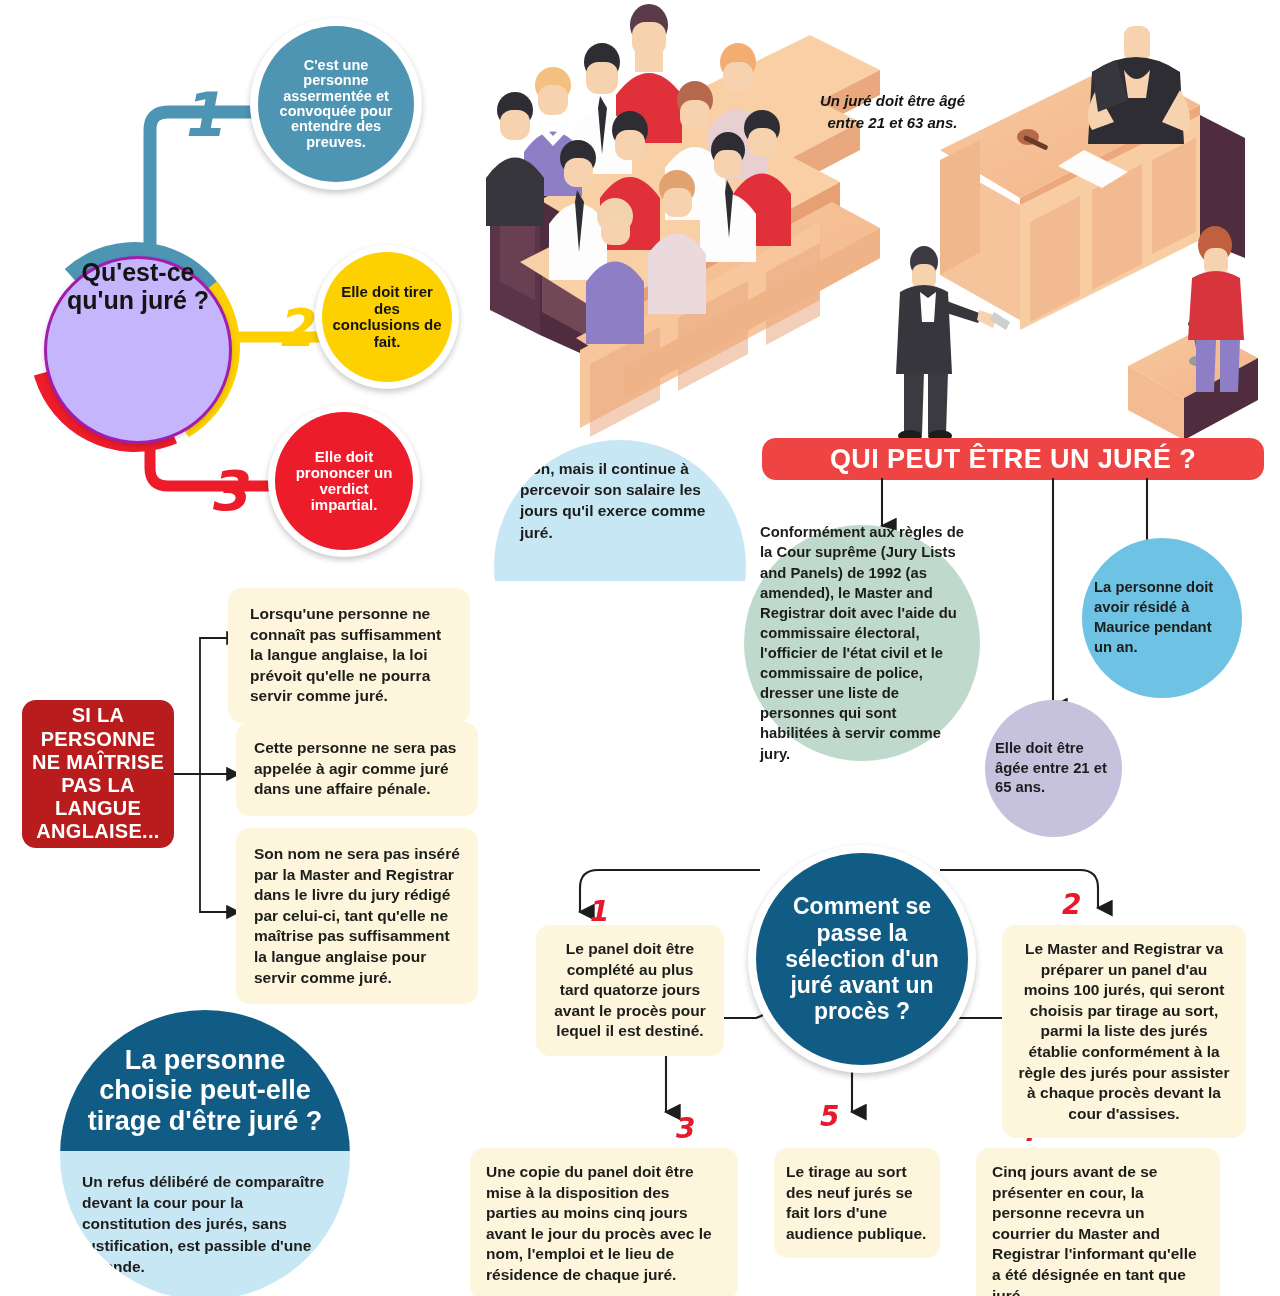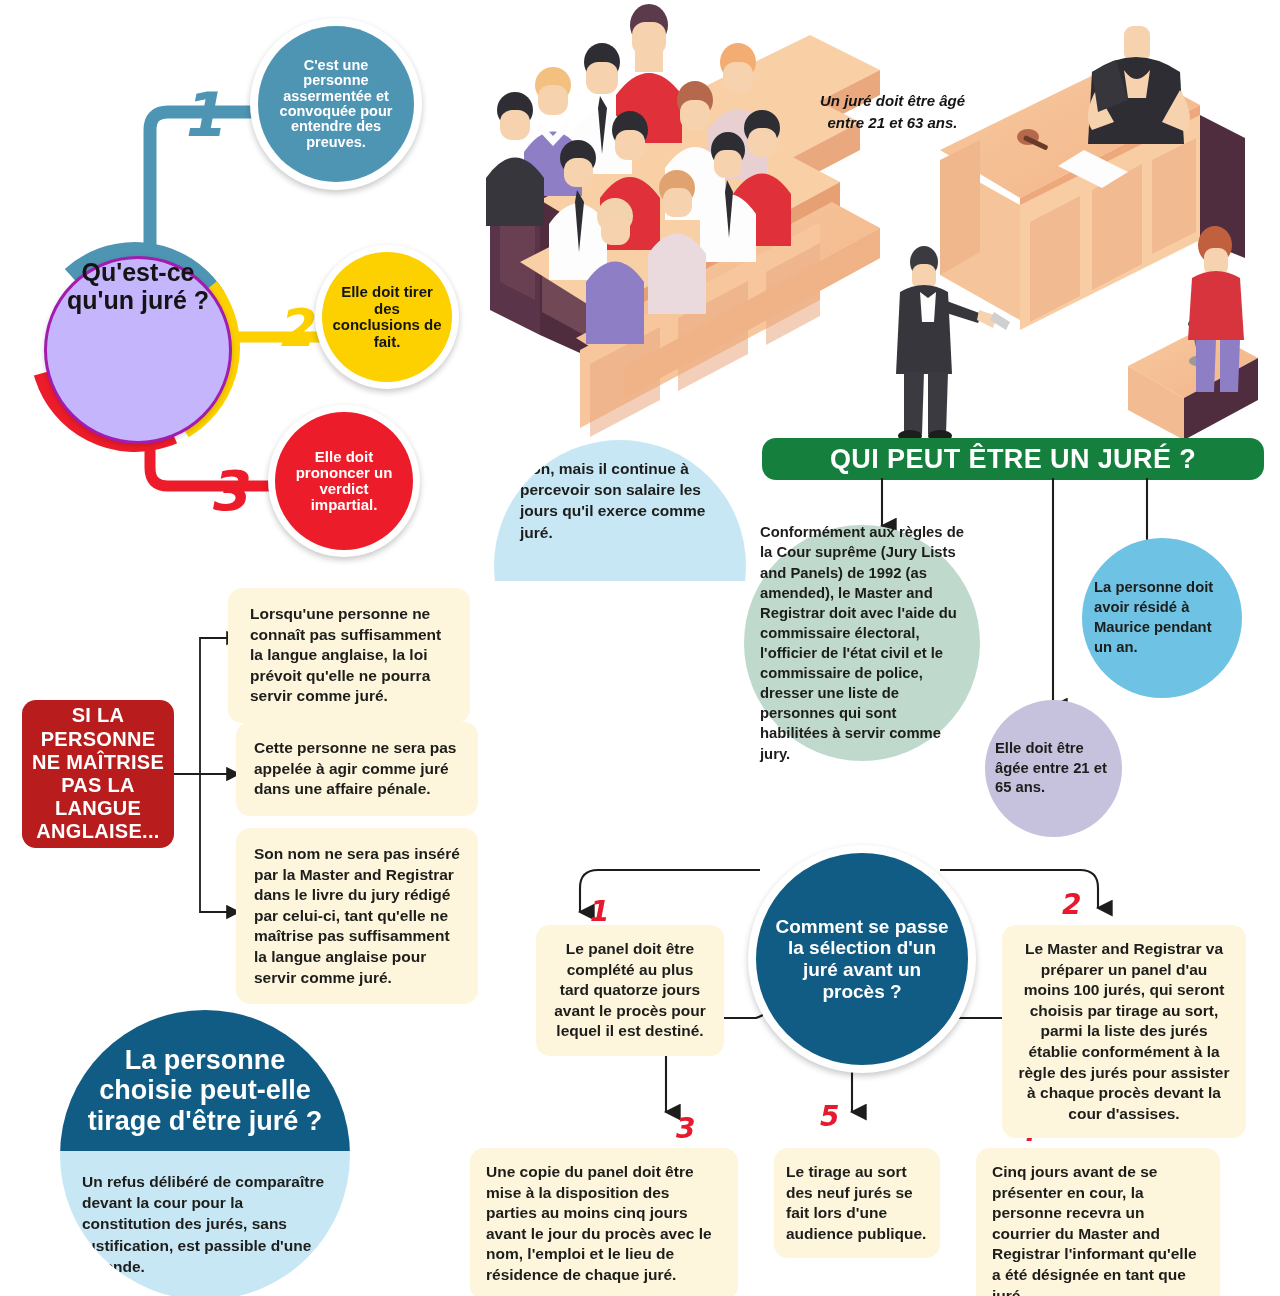--- a/index.html
+++ b/index.html
@@ -25,21 +25,21 @@
   
   .note{background:#fdf6dc;border-radius:14px;color:#1d1d1b;font-size:15.5px;
         font-weight:bold;line-height:1.33;box-sizing:border-box;}
 
   
   .bluebox{background:#b91c1c;border-radius:14px;color:#fff;font-weight:bold;
       display:flex;align-items:center;justify-content:center;text-align:center;
       font-size:20px;line-height:1.16;letter-spacing:.3px;box-sizing:border-box;}
 
   
-  .banner{background:#15803d;border-radius:14px;color:#fff;font-weight:bold;
+  .banner{background:#ef4444;border-radius:14px;color:#fff;font-weight:bold;
       display:flex;align-items:center;justify-content:center;text-align:center;
       font-size:27px;letter-spacing:.4px;}
 
   
   .qa{border-radius:50%;overflow:hidden;}
   .qa .top{background:#105c84;color:#fff;font-weight:bold;display:flex;
       align-items:center;justify-content:center;text-align:center;box-sizing:border-box;}
   .qa .bot{background:#c8e7f5;color:#1d1d1b;font-weight:bold;display:flex;
       align-items:flex-start;justify-content:center;box-sizing:border-box;}
 
@@ -323,21 +323,21 @@
 
     <path d="M318 120 Q318 162 296 168 L224 168 Q206 168 206 186 L206 262" fill="none" stroke="#1d1d1b" stroke-width="2.1" marker-end="url(#ah3)"></path>
 
     <path d="M470 120 Q470 162 492 168 L566 168 Q584 168 584 186 L584 262" fill="none" stroke="#1d1d1b" stroke-width="2.1" marker-end="url(#ah3)"></path>
 
     <path d="M392 150 L392 262" fill="none" stroke="#1d1d1b" stroke-width="2.1" marker-end="url(#ah3)"></path>
   </svg>
 
   <div class="abs ring" style="left:748px;top:845px;width:228px;height:228px;">
     <div class="circ" style="position:absolute;left:8px;top:8px;width:212px;height:212px;background:#105c84;padding:0 18px;box-sizing:border-box;">
-      <div class="badge-text" style="font-size:19px;line-height:1.14;">Comment se passe la sélection d'un juré avant un procès ?</div>
+      <div class="badge-text" style="font-size:23px;line-height:1.14;">Comment se passe la sélection d'un juré avant un procès ?</div>
     </div>
   </div>
 
   <div class="abs rednum" style="left:590px;top:895px;">1</div>
   <div class="abs rednum" style="left:1062px;top:888px;">2</div>
   <div class="abs rednum" style="left:676px;top:1112px;">3</div>
   <div class="abs rednum" style="left:1018px;top:1115px;">4</div>
   <div class="abs rednum" style="left:820px;top:1100px;">5</div>
 
   <div class="abs note" style="left:536px;top:925px;width:188px;padding:14px 16px;text-align:center;">

